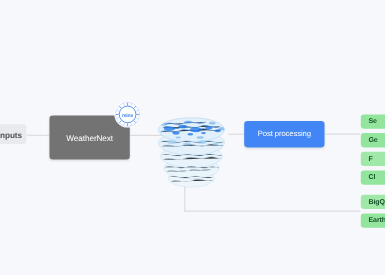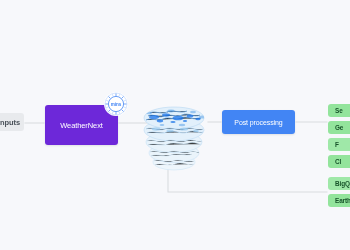--- a/index.html
+++ b/index.html
@@ -17,21 +17,21 @@
     left:-22px;top:113px;width:46px;height:18px;
     background:#e8eaed;border-radius:3px;
     display:flex;align-items:center;justify-content:flex-end;
     padding-right:4px;
     color:#4a5159;font-size:7.5px;font-weight:700;letter-spacing:-0.1px;
   }
 
   
   .box-model{
     left:45px;top:105px;width:73px;height:40px;
-    background:#6d28d9;border-radius:3px;
+    background:#737373;border-radius:3px;
     display:flex;align-items:center;justify-content:center;
     color:#ffffff;font-size:7.5px;letter-spacing:-0.1px;
     box-shadow:0 1px 2px rgba(60,64,67,.12);
   }
 
   
   .badge-mins{
     left:104px;top:92px;width:24px;height:24px;
     border-radius:50%;
     background:#ffffff;

